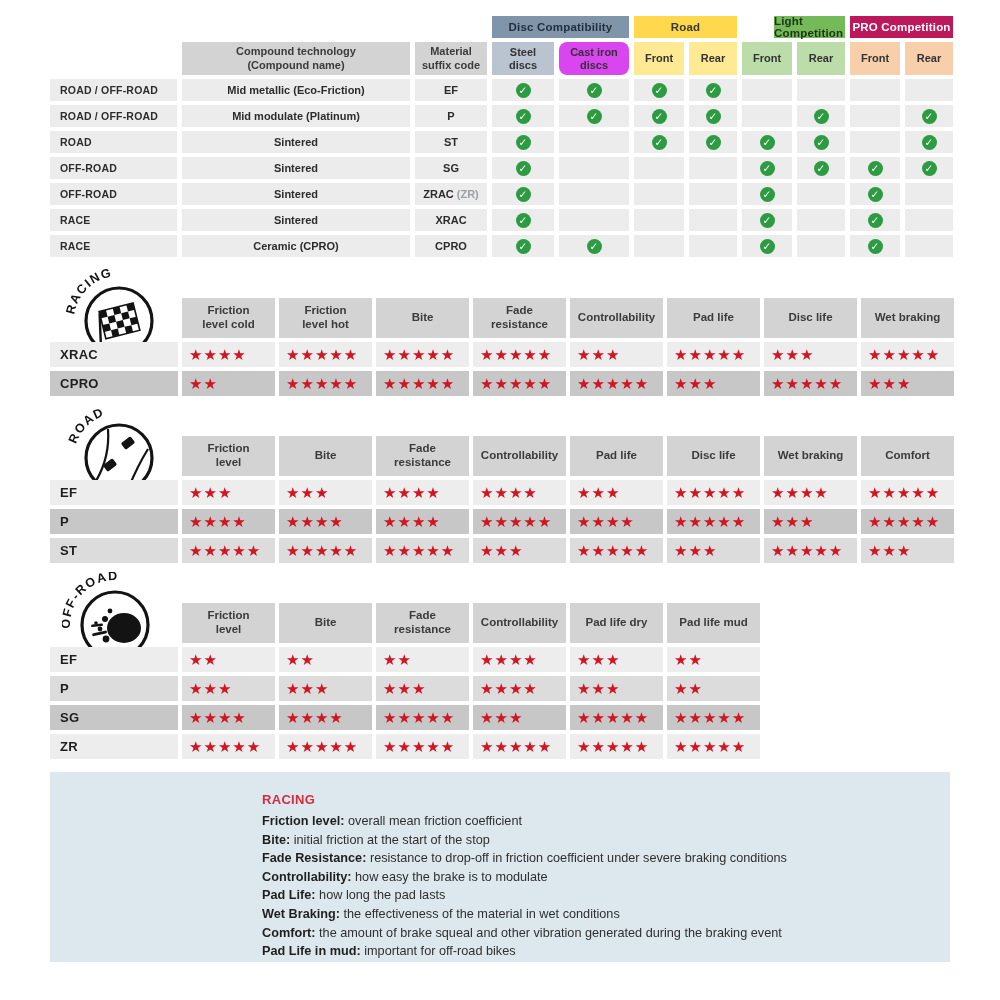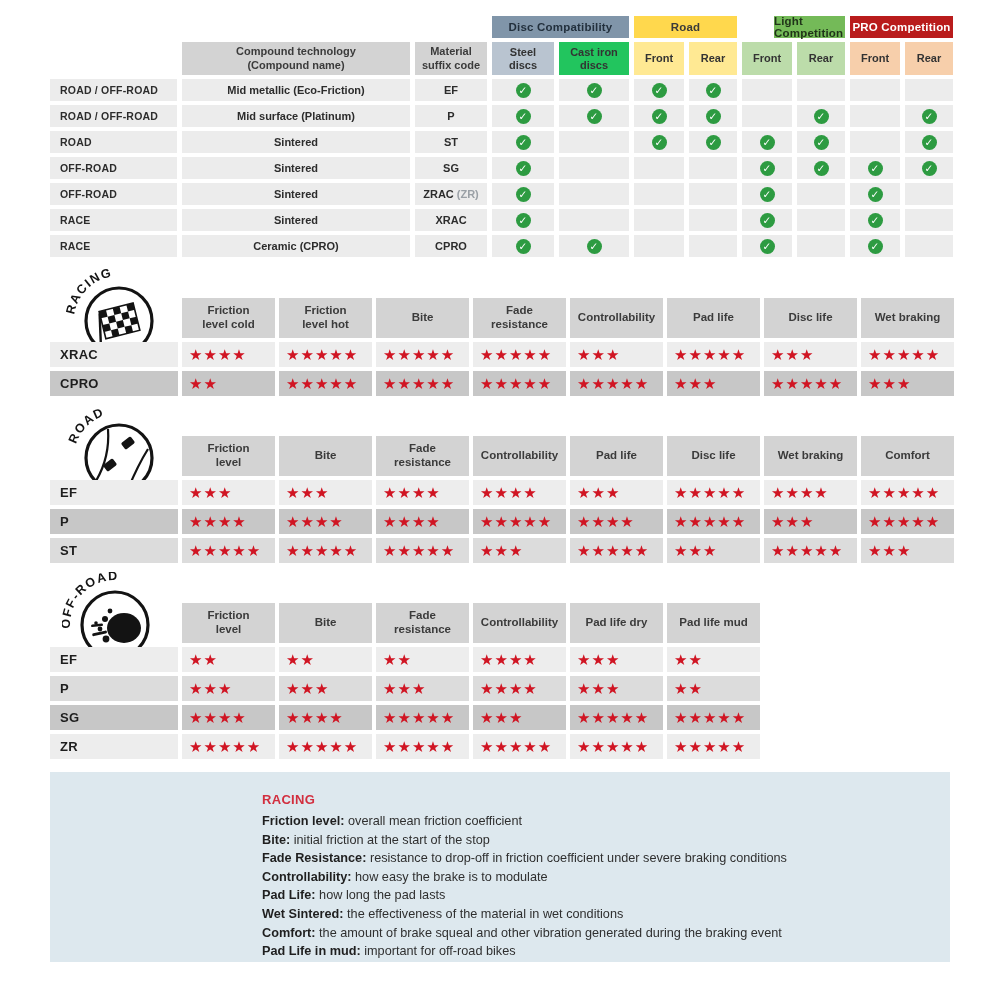--- a/index.html
+++ b/index.html
@@ -50,28 +50,28 @@
 </style>
 </head>
 <body>
 
 <div class="page">
 
   <div class="grid-compat" id="compat-grid">
       <div class="gc-cell ghead" style="background: rgb(128, 149, 169); color: rgb(34, 48, 61); grid-area: 1 / 4 / auto / span 2;">Disc Compatibility</div>
       <div class="gc-cell ghead" style="background: rgb(255, 216, 77); color: rgb(58, 58, 58); grid-area: 1 / 6 / auto / span 2;">Road</div>
       <div class="gc-cell ghead" style="background: rgb(116, 186, 88); color: rgb(31, 51, 24); grid-area: 1 / 8 / auto / span 2; margin-left: 32px;">Light Competition</div>
-      <div class="gc-cell ghead" style="background: #b91c1c; color: rgb(255, 255, 255); grid-area: 1 / 10 / auto / span 2;">PRO Competition</div>
+      <div class="gc-cell ghead" style="background: #be185d; color: rgb(255, 255, 255); grid-area: 1 / 10 / auto / span 2;">PRO Competition</div>
       <div class="gc-cell corner" style="grid-area: 2 / 2;">Compound technology
 (Compound name)</div>
       <div class="gc-cell corner" style="grid-area: 2 / 3;">Material
 suffix code</div>
       <div class="gc-cell subhead" style="background: rgb(185, 196, 208); grid-area: 2 / 4;">Steel
 discs</div>
-      <div class="gc-cell subhead" style="background: #22c55e; grid-area: 2 / 5;">Cast iron
+      <div class="gc-cell subhead" style="background: #d946ef; grid-area: 2 / 5; border-radius: 8px;">Cast iron
 discs</div>
       <div class="gc-cell subhead" style="background: rgb(255, 233, 147); grid-area: 2 / 6;">Front</div>
       <div class="gc-cell subhead" style="background: rgb(255, 233, 147); grid-area: 2 / 7;">Rear</div>
       <div class="gc-cell subhead" style="background: rgb(188, 220, 170); grid-area: 2 / 8;">Front</div>
       <div class="gc-cell subhead" style="background: rgb(188, 220, 170); grid-area: 2 / 9;">Rear</div>
       <div class="gc-cell subhead" style="background: rgb(247, 207, 171); grid-area: 2 / 10;">Front</div>
       <div class="gc-cell subhead" style="background: rgb(247, 207, 171); grid-area: 2 / 11;">Rear</div>
       <div class="gc-cell cell-use" style="grid-area: 3 / 1;">ROAD / OFF-ROAD</div>
       <div class="gc-cell cell-tech" style="grid-area: 3 / 2;">Mid metallic (Eco-Friction)</div>
       <div class="gc-cell cell-code" style="grid-area: 3 / 3;">
@@ -87,21 +87,21 @@
         <span class="check" style="background: rgb(45, 155, 65);">✓</span>
       </div>
       <div class="gc-cell cell-check" style="grid-area: 3 / 7;">
         <span class="check" style="background: rgb(45, 155, 65);">✓</span>
       </div>
       <div class="gc-cell cell-check" style="grid-area: 3 / 8;"></div>
       <div class="gc-cell cell-check" style="grid-area: 3 / 9;"></div>
       <div class="gc-cell cell-check" style="grid-area: 3 / 10;"></div>
       <div class="gc-cell cell-check" style="grid-area: 3 / 11;"></div>
       <div class="gc-cell cell-use" style="grid-area: 4 / 1;">ROAD / OFF-ROAD</div>
-      <div class="gc-cell cell-tech" style="grid-area: 4 / 2;">Mid surface (Platinum)</div>
+      <div class="gc-cell cell-tech" style="grid-area: 4 / 2;">Mid modulate (Platinum)</div>
       <div class="gc-cell cell-code" style="grid-area: 4 / 3;">
         <span>P</span>
       </div>
       <div class="gc-cell cell-check" style="grid-area: 4 / 4;">
         <span class="check" style="background: rgb(45, 155, 65);">✓</span>
       </div>
       <div class="gc-cell cell-check" style="grid-area: 4 / 5;">
         <span class="check" style="background: rgb(45, 155, 65);">✓</span>
       </div>
       <div class="gc-cell cell-check" style="grid-area: 4 / 6;">
@@ -396,19 +396,19 @@
     </div>
 
   <div class="legend" id="legend-box" style="background: rgb(221, 232, 238);">
     <div class="lg-title" id="legend-title" style="color: rgb(210, 46, 62);">RACING</div>
     <div id="legend-lines">
         <div class="lg-line"><b>Friction level:</b> overall mean friction coefficient</div>
         <div class="lg-line"><b>Bite:</b> initial friction at the start of the stop</div>
         <div class="lg-line"><b>Fade Resistance:</b> resistance to drop-off in friction coefficient under severe braking conditions</div>
         <div class="lg-line"><b>Controllability:</b> how easy the brake is to modulate</div>
         <div class="lg-line"><b>Pad Life:</b> how long the pad lasts</div>
-        <div class="lg-line"><b>Wet Sintered:</b> the effectiveness of the material in wet conditions</div>
+        <div class="lg-line"><b>Wet Braking:</b> the effectiveness of the material in wet conditions</div>
         <div class="lg-line"><b>Comfort:</b> the amount of brake squeal and other vibration generated during the braking event</div>
         <div class="lg-line"><b>Pad Life in mud:</b> important for off-road bikes</div>
       </div>
   </div>
 
 </div>
 
 </body></html>

